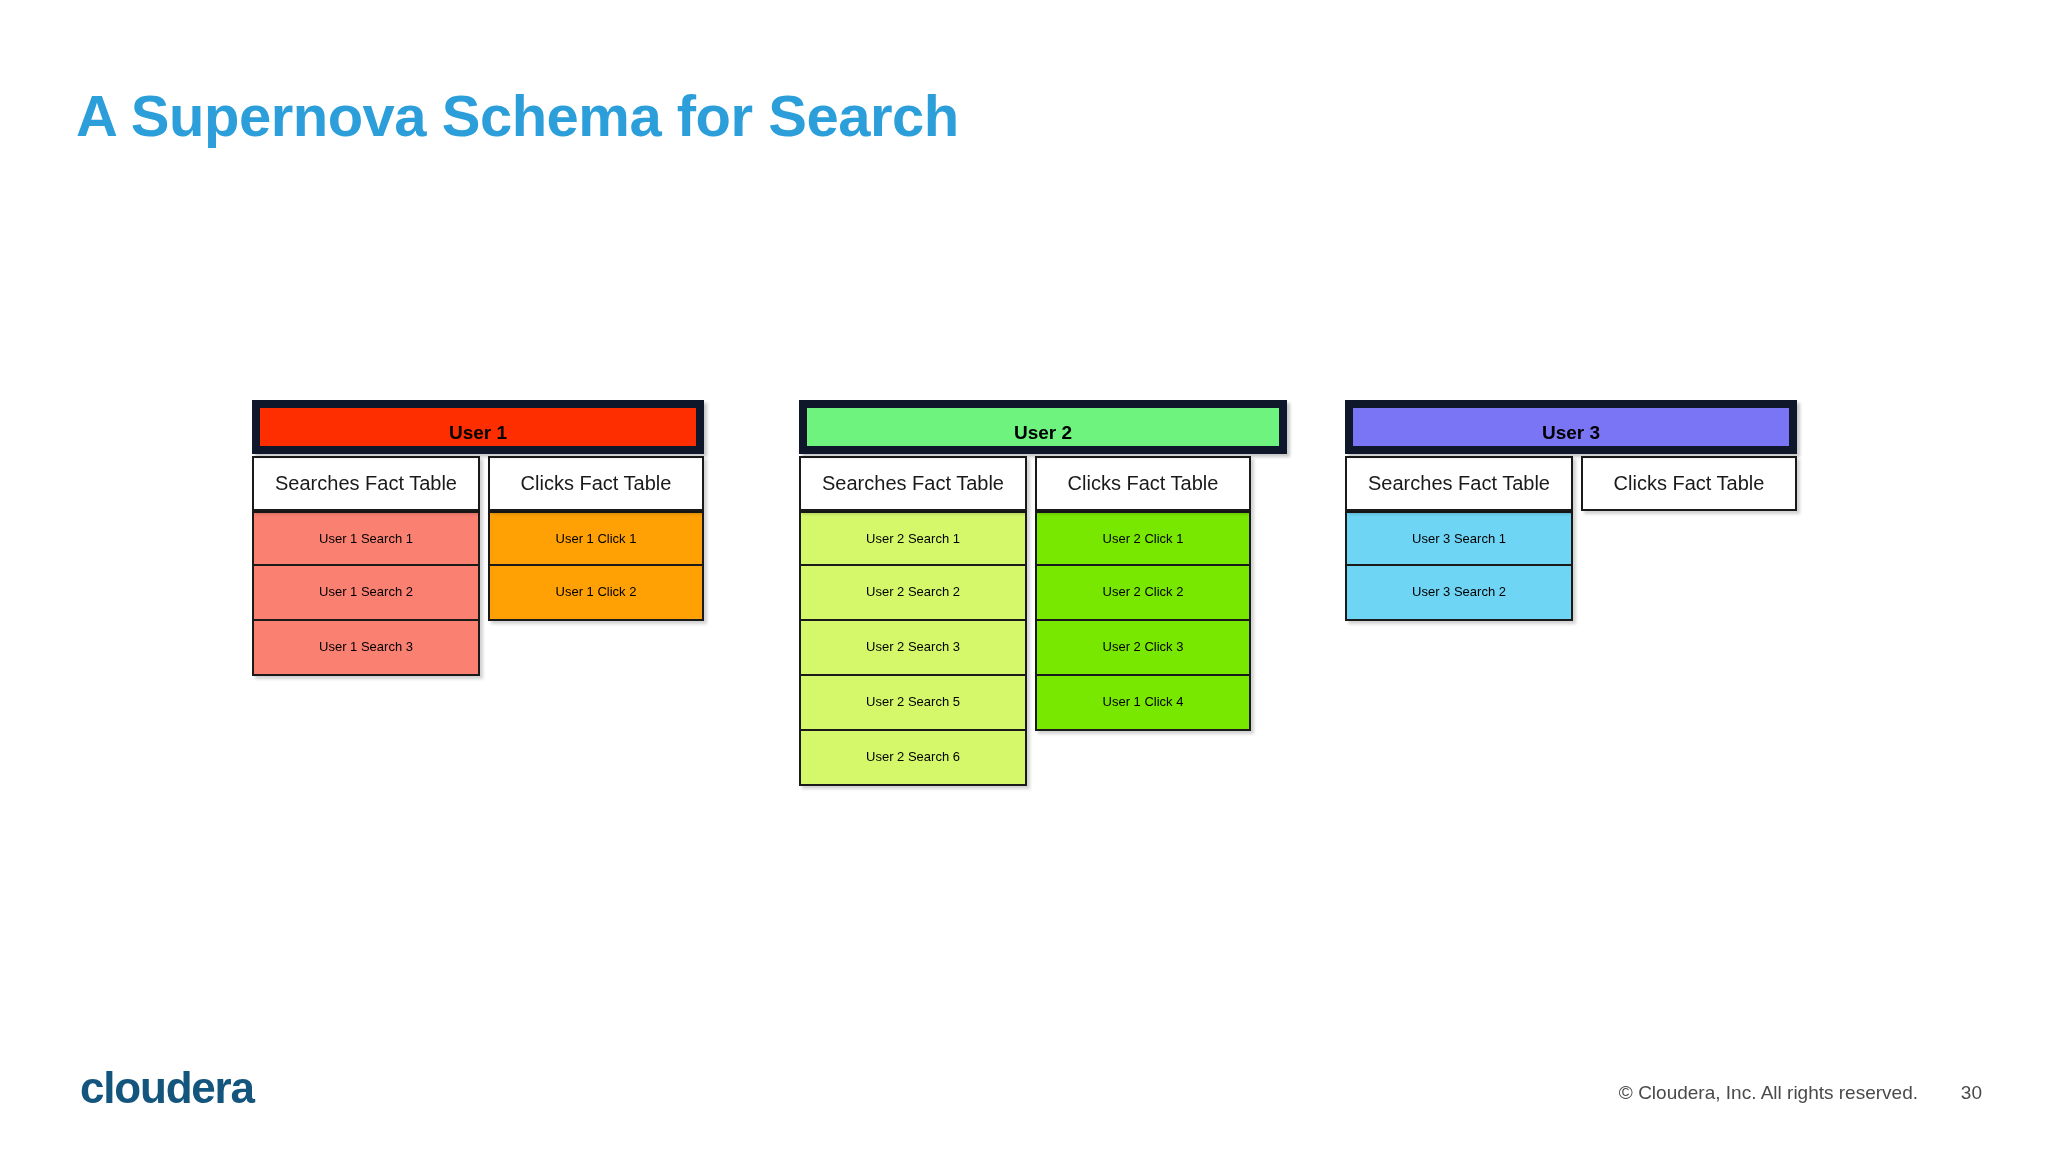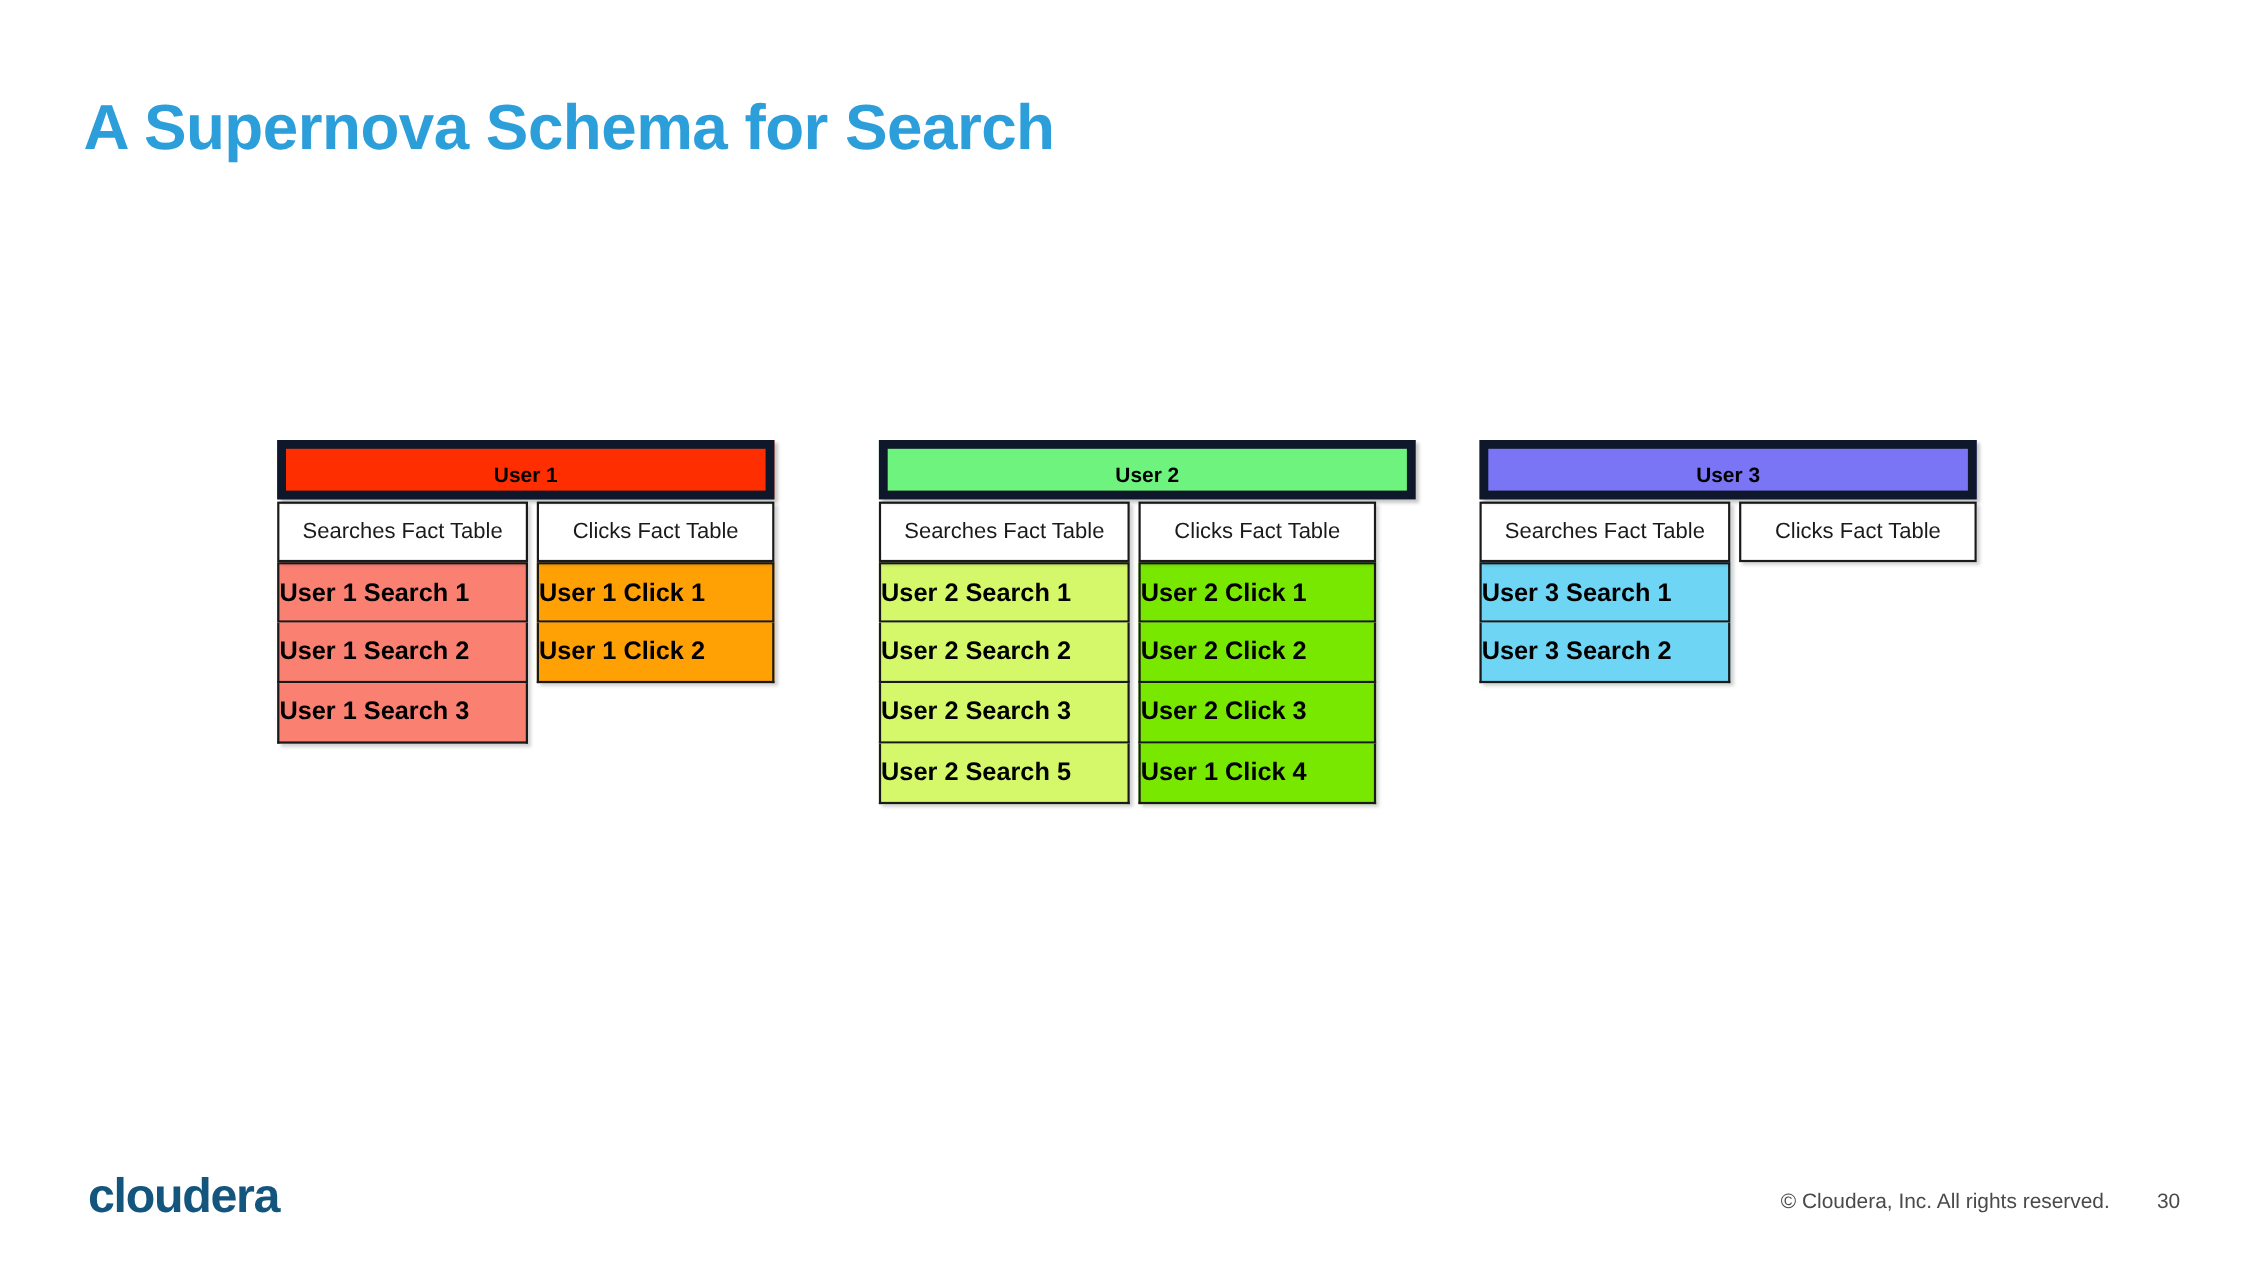--- a/index.html
+++ b/index.html
@@ -83,23 +83,23 @@
     position: relative;
     z-index: 2;
   }
 
   .cell {
     box-sizing: border-box;
     border: 2px solid #1a1a1a;
     border-top: none;
     height: 55px;
     line-height: 51px;
-    text-align: left;
-    font-size: 23px;
-    font-weight: bold;
+    text-align: center;
+    font-size: 13px;
+    font-weight: normal;
     color: #000000;
     box-shadow: 3px 3px 3px rgba(0,0,0,0.18);
     position: relative;
   }
   .cell.first-cell { border-top: 2px solid #1a1a1a; }
 
   
   #footer-logo {
     position: absolute;
     left: 80px;
@@ -152,20 +152,21 @@
     </div>
     <div class="user-table" style="left: 799px; width: 452px;">
       <div class="user-header" style="background: rgb(110, 243, 126); width: 488px;">User 2</div>
       <div class="columns" style="height: 393px;">
         <div class="col col-left" style="width: 228px;">
           <div class="fact-label">Searches Fact Table</div>
           <div class="cell first-cell" style="background: rgb(213, 248, 107);">User 2 Search 1</div>
           <div class="cell" style="background: rgb(213, 248, 107);">User 2 Search 2</div>
           <div class="cell" style="background: rgb(213, 248, 107);">User 2 Search 3</div>
           <div class="cell" style="background: rgb(213, 248, 107);">User 2 Search 5</div>
+          <div class="cell" style="background: rgb(213, 248, 107);">User 2 Search 6</div>
         </div>
         <div class="col" style="left: 236px; width: 216px;">
           <div class="fact-label">Clicks Fact Table</div>
           <div class="cell first-cell" style="background: rgb(120, 232, 0);">User 2 Click 1</div>
           <div class="cell" style="background: rgb(120, 232, 0);">User 2 Click 2</div>
           <div class="cell" style="background: rgb(120, 232, 0);">User 2 Click 3</div>
           <div class="cell" style="background: rgb(120, 232, 0);">User 1 Click 4</div>
         </div>
       </div>
     </div>

